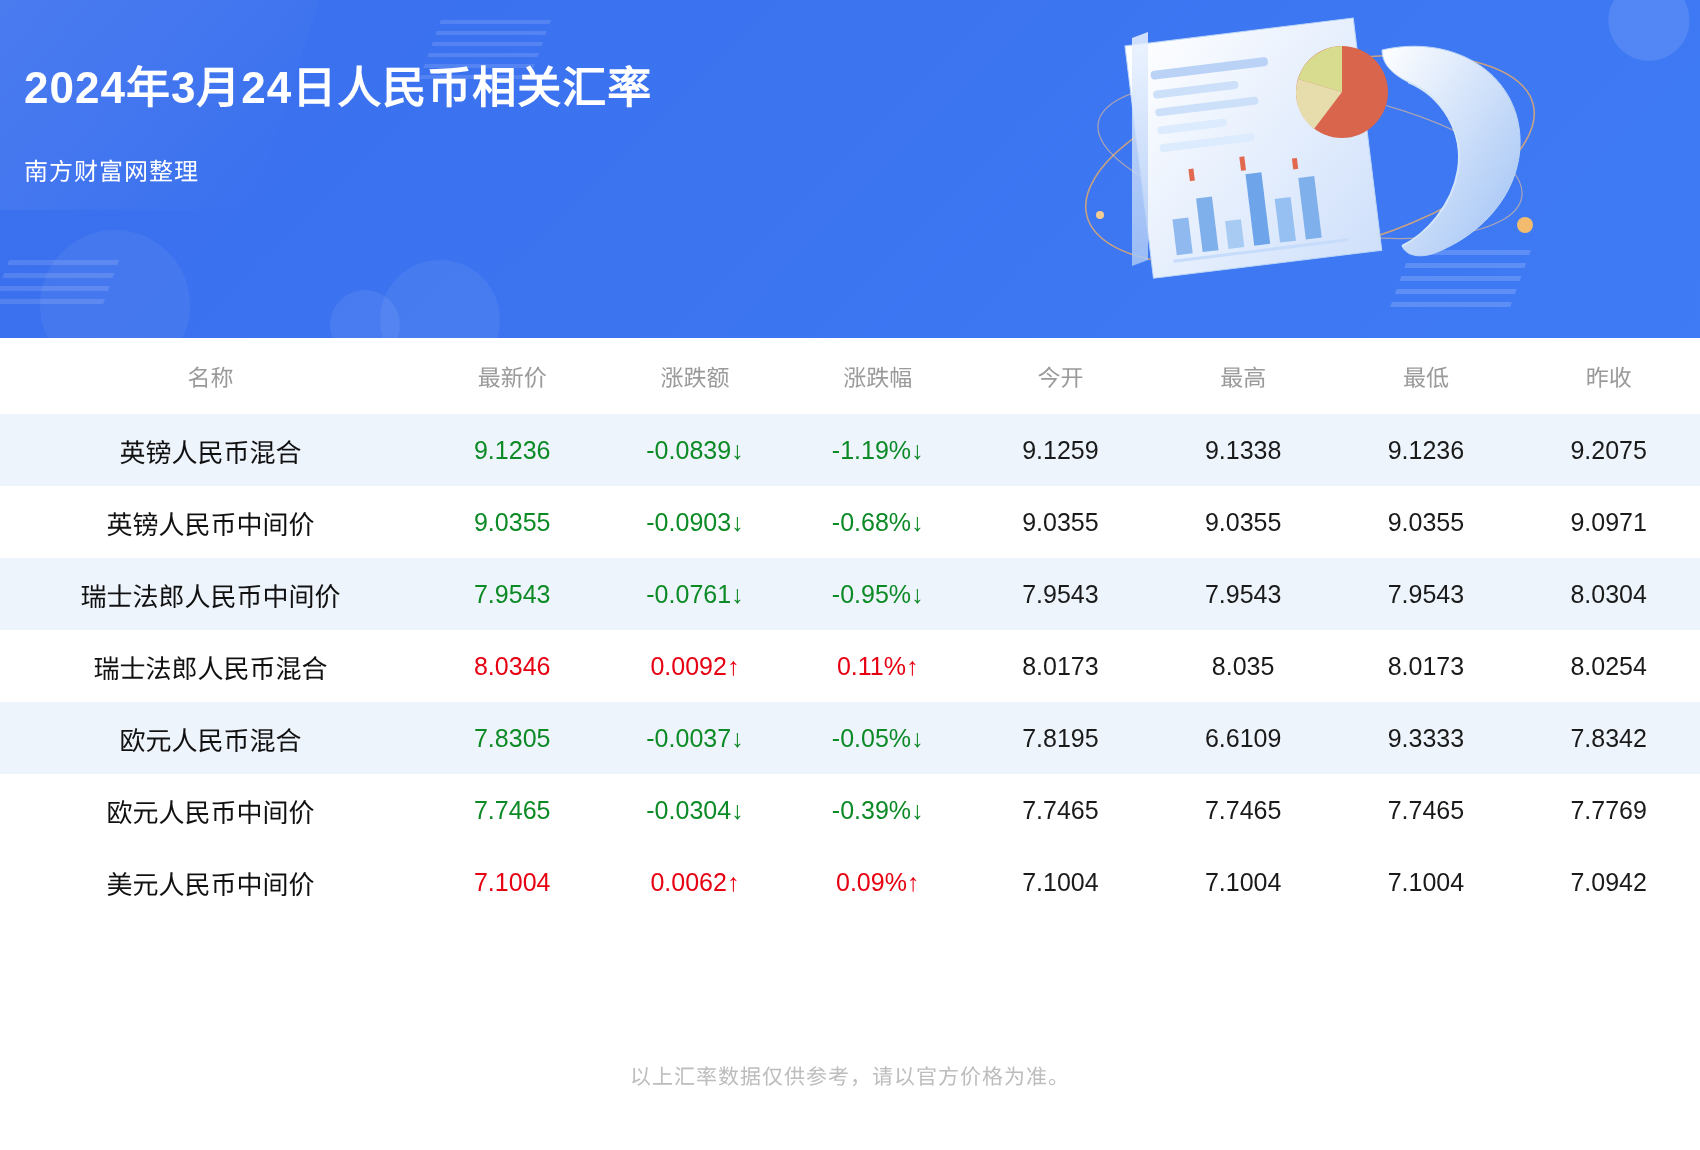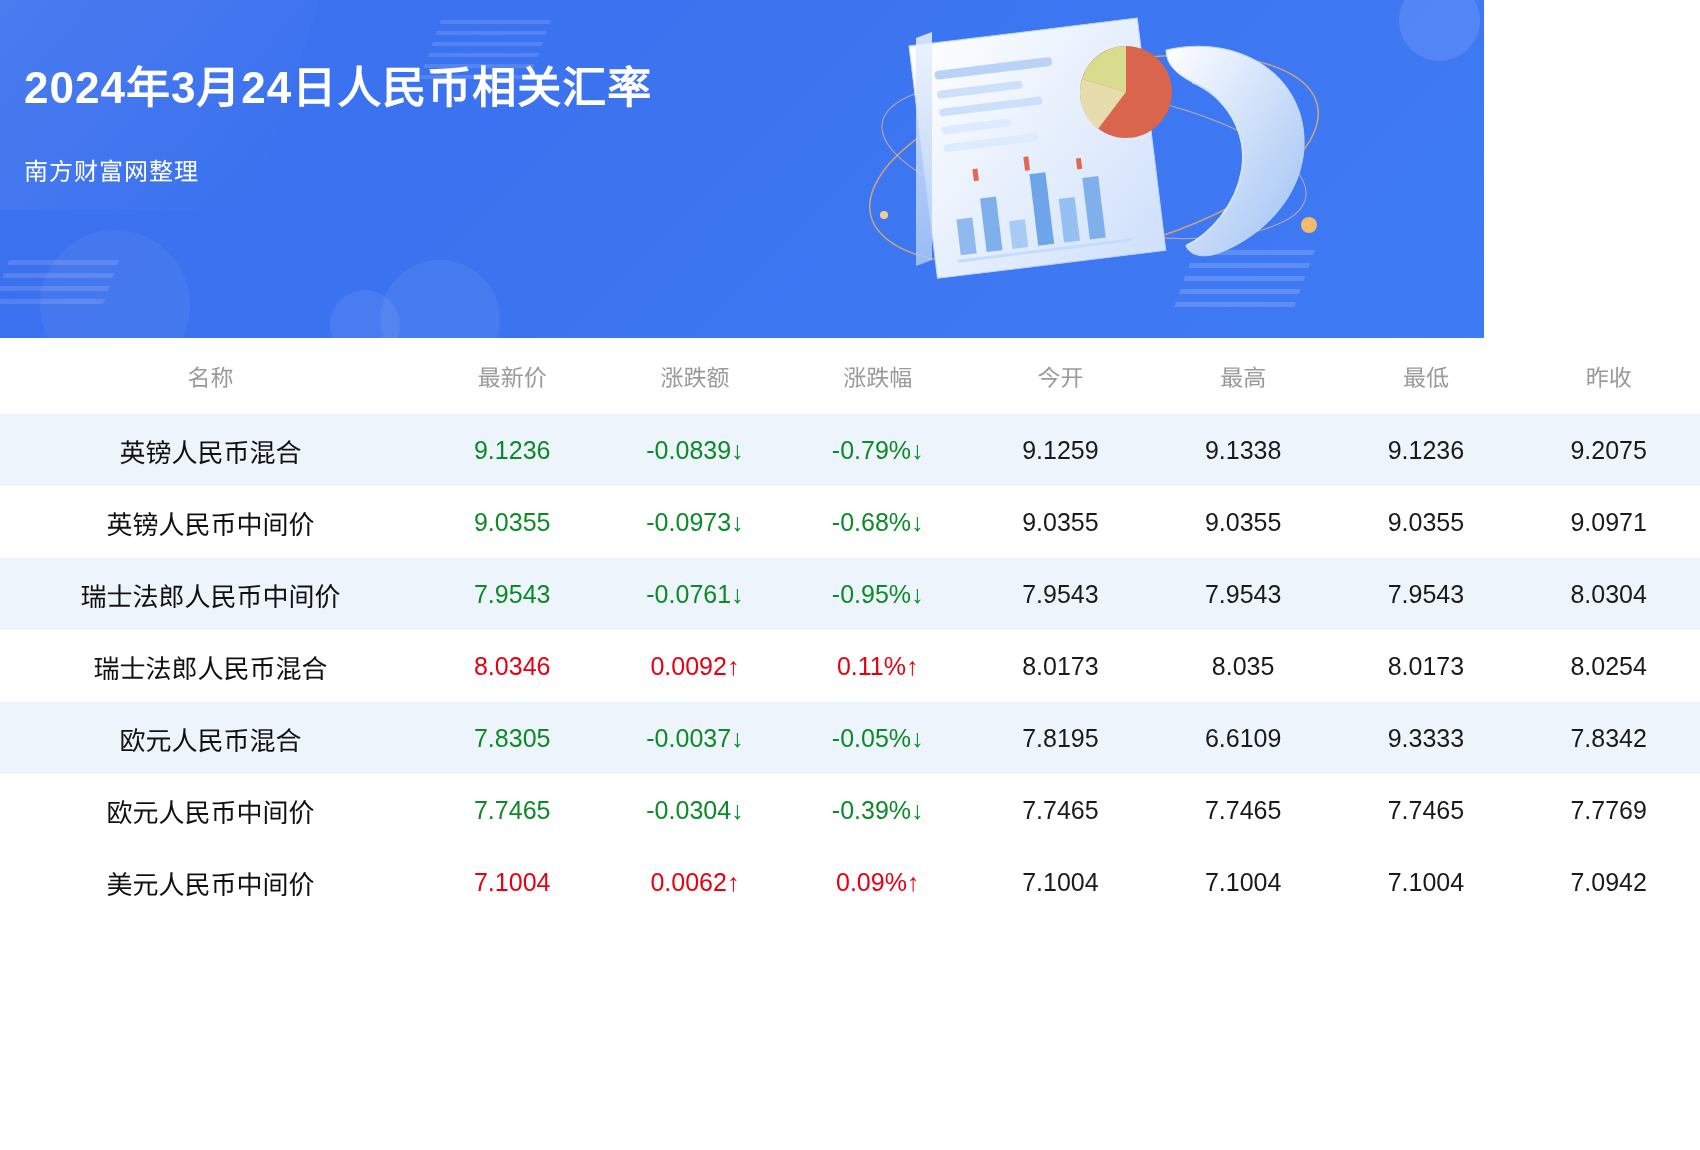--- a/index.html
+++ b/index.html
@@ -6,21 +6,21 @@
   * { margin:0; padding:0; box-sizing:border-box; }
   html, body {
     width:1700px; height:1150px;
     font-family:"Liberation Sans","DejaVu Sans",sans-serif;
     background:#ffffff; overflow:hidden;
   }
   #page { position:relative; width:1700px; height:1150px; background:#fff; }
 
   
   .banner {
-    position:relative; width:1484px; height:338px;
+    position:relative; width:1700px; height:338px;
     background:#3c74f0;
     background-image:
       radial-gradient(circle at 97% 6%, rgba(255,255,255,0.10) 0 40px, rgba(255,255,255,0) 41px),
       linear-gradient(135deg,#3a6fee 0%, #3c74f0 45%, #3f7bf5 100%);
     overflow:hidden;
   }
   .bg-shape { position:absolute; pointer-events:none; }
   .bs1 { left:-60px; top:-90px; width:360px; height:300px;
          background:linear-gradient(120deg, rgba(255,255,255,.10), rgba(255,255,255,0));
          transform:skewX(-18deg); }
@@ -192,30 +192,30 @@
           <th>最高</th>
           <th>最低</th>
           <th>昨收</th>
         </tr>
       </thead>
       <tbody id="tbody">
           <tr class="odd">
             <td class="name">英镑人民币混合</td>
             <td class="down">9.1236</td>
             <td class="down">-0.0839↓</td>
-            <td class="down">-0.79%↓</td>
+            <td class="down">-1.19%↓</td>
             <td>9.1259</td>
             <td>9.1338</td>
             <td>9.1236</td>
             <td>9.2075</td>
           </tr>
           <tr class="even">
             <td class="name">英镑人民币中间价</td>
             <td class="down">9.0355</td>
-            <td class="down">-0.0973↓</td>
+            <td class="down">-0.0903↓</td>
             <td class="down">-0.68%↓</td>
             <td>9.0355</td>
             <td>9.0355</td>
             <td>9.0355</td>
             <td>9.0971</td>
           </tr>
           <tr class="odd">
             <td class="name">瑞士法郎人民币中间价</td>
             <td class="down">7.9543</td>
             <td class="down">-0.0761↓</td>
@@ -262,13 +262,14 @@
             <td class="up">0.09%↑</td>
             <td>7.1004</td>
             <td>7.1004</td>
             <td>7.1004</td>
             <td>7.0942</td>
           </tr>
         </tbody>
     </table>
   </div>
 
+  <div class="footnote">以上汇率数据仅供参考，请以官方价格为准。</div>
 </div>
 
 </body></html>

